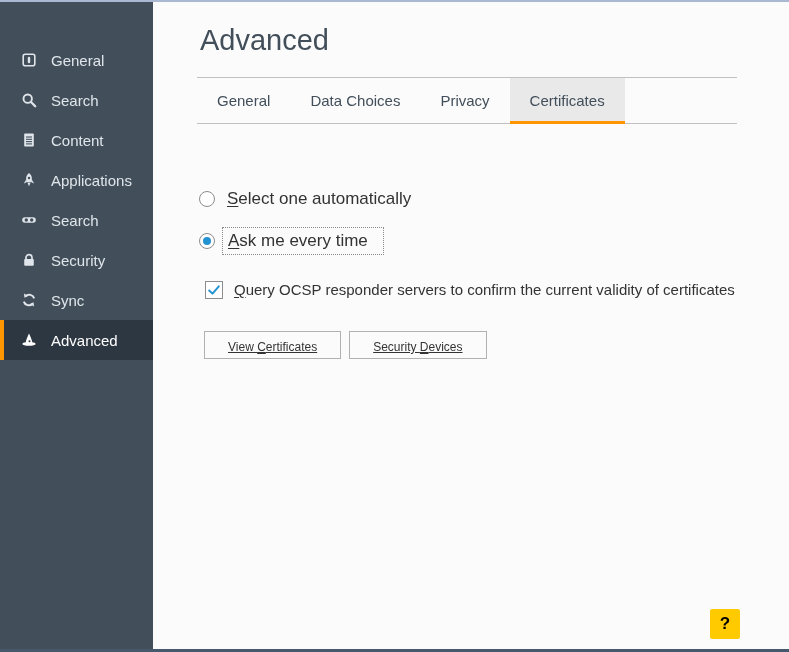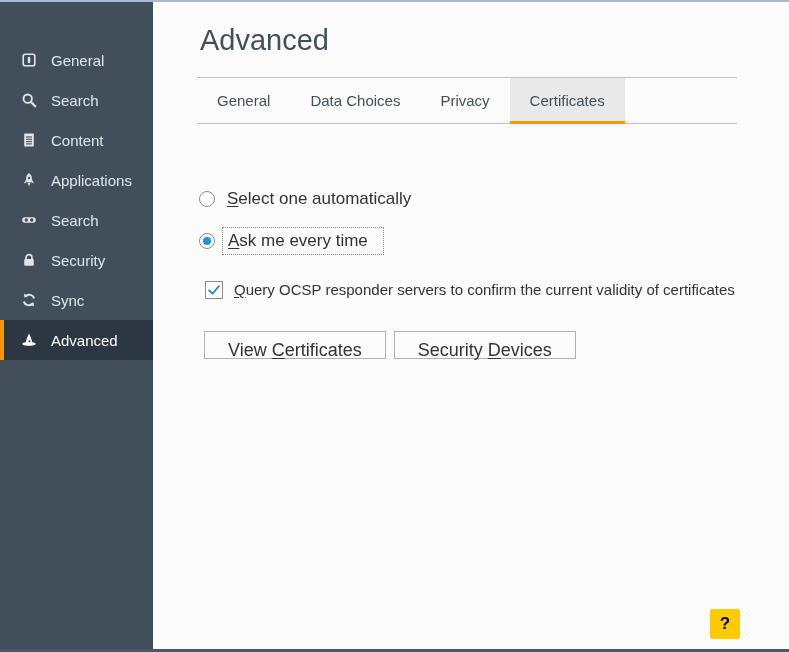--- a/index.html
+++ b/index.html
@@ -50,21 +50,21 @@
   .radio-label.focused{border:1px dotted #8a8a8a;margin-left:7px;padding:3px 5px;width:162px;}
 
   .check-row{position:absolute;left:52px;top:279px;display:flex;align-items:flex-start;cursor:pointer;}
   .checkbox{width:18px;height:18px;border:1px solid #8d8d8d;background:#fff;flex:none;display:flex;align-items:center;justify-content:center;}
   .checkbox svg{display:block;width:14px;height:14px;}
   .check-label{font-size:15px;margin-left:11px;}
 
   .btn-row{position:absolute;left:51px;top:329px;display:flex;}
   .btn{height:28px;padding:8px 23px;margin-right:8px;background:var(--content-bg);
        border:1px solid var(--button-border);font-family:"Liberation Sans",sans-serif;
-       font-size:18px;color:var(--body-text);cursor:pointer;}
+       font-size:12px;color:var(--body-text);cursor:pointer;text-decoration:underline;}
 
   .help-btn{position:absolute;right:49px;bottom:10px;width:30px;height:30px;border:none;border-radius:2px;
             background:var(--help-bg);color:var(--help-text);font-family:"Liberation Sans",sans-serif;
             font-size:17px;font-weight:bold;cursor:pointer;line-height:30px;text-align:center;}
   u{text-underline-offset:2px;}
 </style>
 </head>
 <body>
 
 <div class="page">

